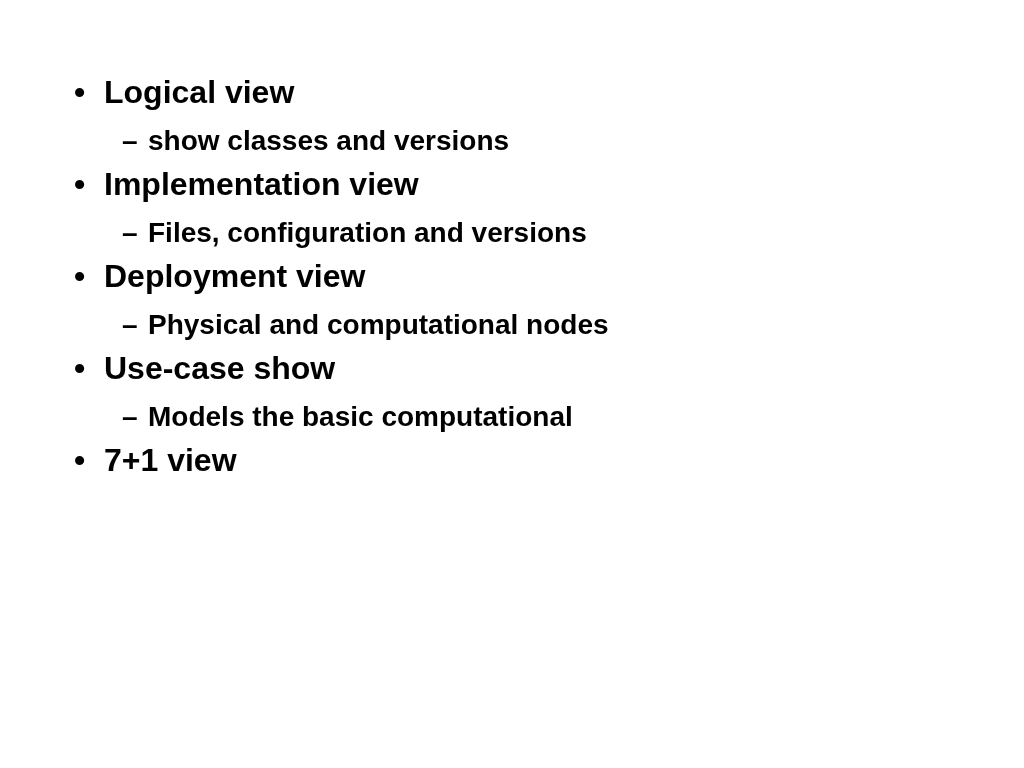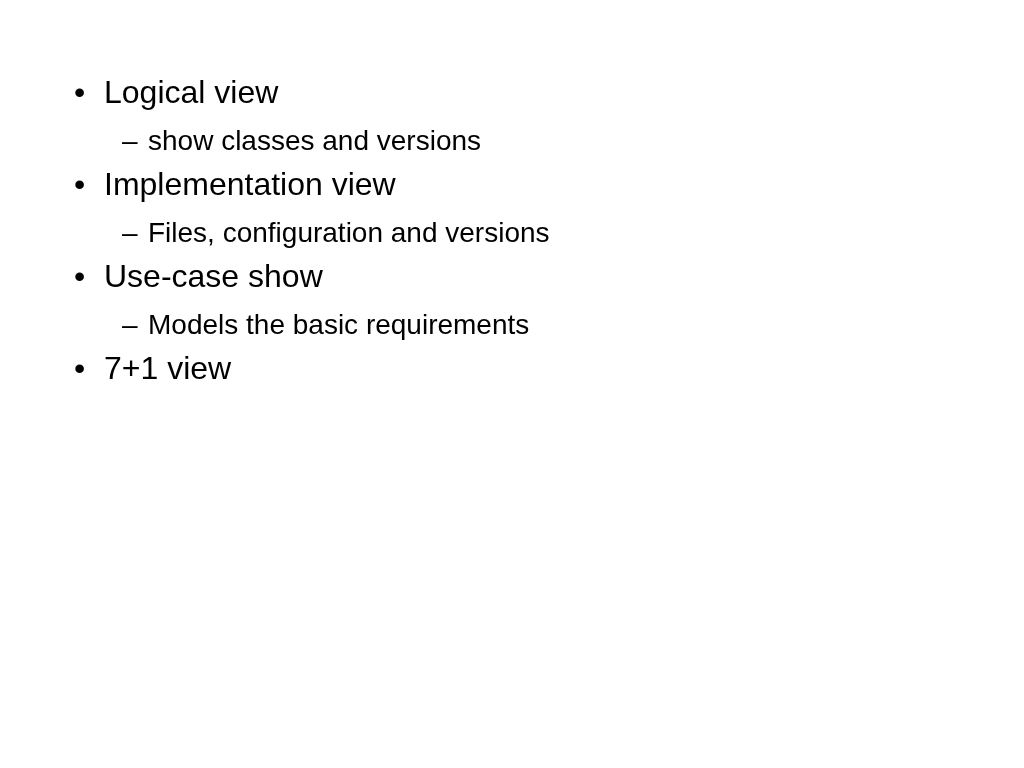--- a/index.html
+++ b/index.html
@@ -11,20 +11,21 @@
       width: 1024px;
       height: 768px;
       background: #ffffff;
       font-family: Arial, Helvetica, sans-serif;
       color: #000000;
       padding-top: 72px;
       padding-left: 74px;
     }
     ul.main-list {
       list-style: none;
+      font-weight: bold;
     }
     ul.main-list > li {
       position: relative;
       padding-left: 30px;
       margin-bottom: 6px;
     }
     ul.main-list > li::before {
       content: "•";
       position: absolute;
       left: 0;
@@ -74,23 +75,31 @@
   </li>
   <li>
     <div class="main-text">Implementation view</div>
     <ul class="sub-list">
       <li>
         <div class="sub-text">Files, configuration and versions</div>
       </li>
     </ul>
   </li>
   <li>
+    <div class="main-text">Deployment view</div>
+    <ul class="sub-list">
+      <li>
+        <div class="sub-text">Physical and computational nodes</div>
+      </li>
+    </ul>
+  </li>
+  <li>
     <div class="main-text">Use-case show</div>
     <ul class="sub-list">
       <li>
-        <div class="sub-text">Models the basic requirements</div>
+        <div class="sub-text">Models the basic computational</div>
       </li>
     </ul>
   </li>
   <li>
     <div class="main-text">7+1 view</div>
   </li>
 </ul>
 
 </body></html>

